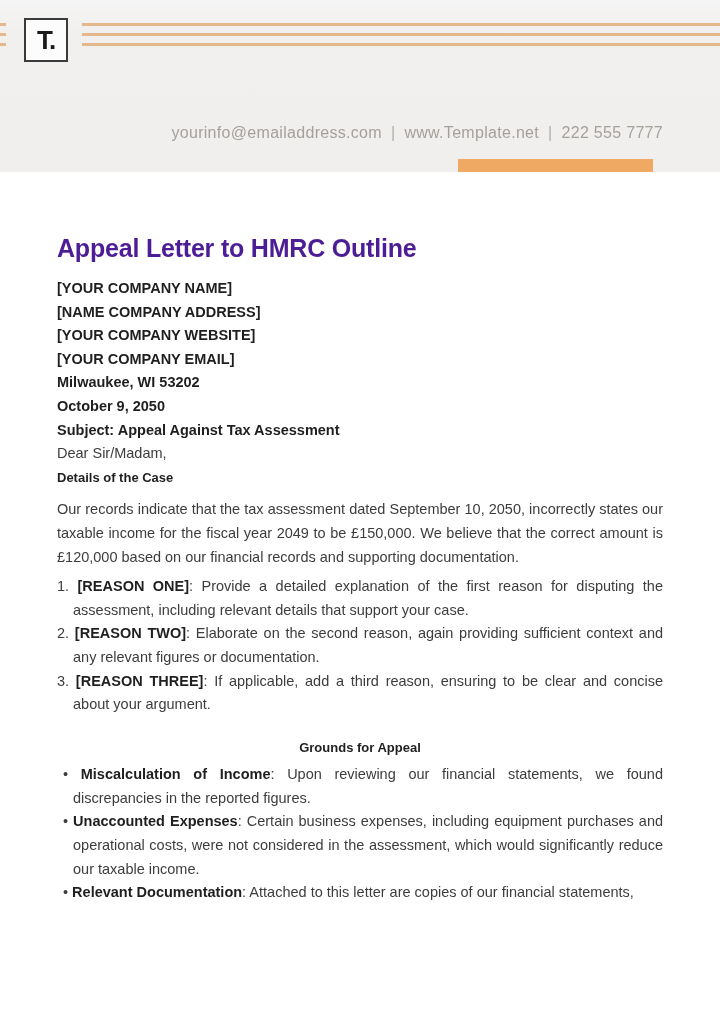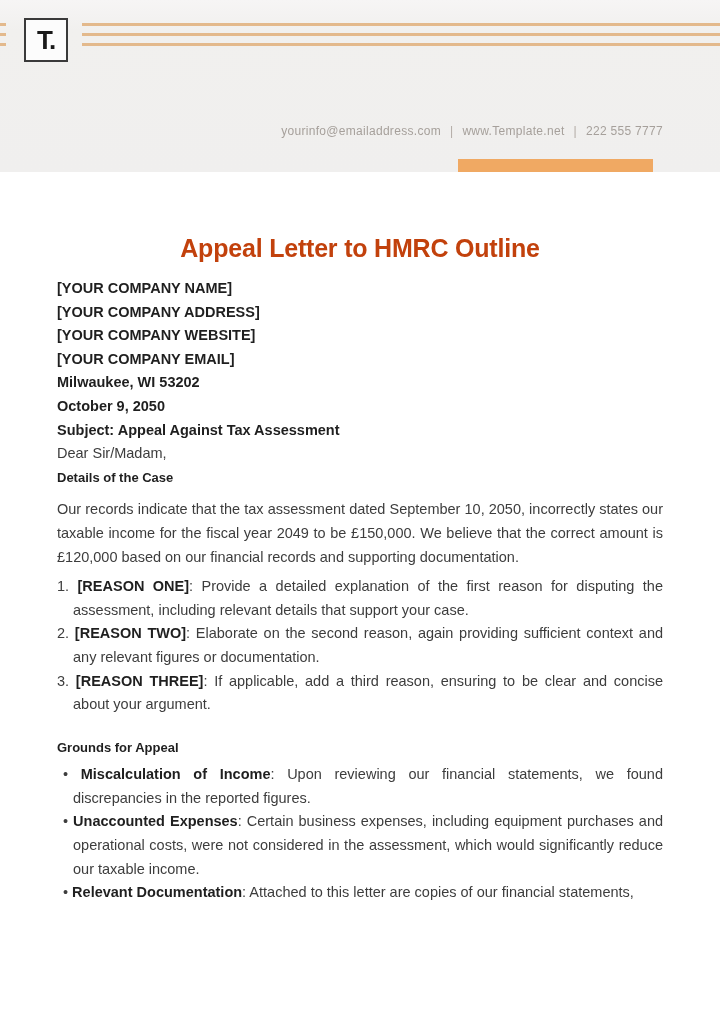--- a/index.html
+++ b/index.html
@@ -46,21 +46,21 @@
     font-weight: 800;
     font-size: 26px;
     letter-spacing: -1px;
     color: #1a1a1a;
   }
 
   .contact-row {
     position: absolute;
     top: 124px;
     right: 57px;
-    font-size: 12px;
+    font-size: 16px;
     letter-spacing: 0.3px;
     color: #a6a09b;
     white-space: nowrap;
   }
   .contact-row .sep { padding: 0 9px; color: #b3aca6; }
 
   .accent-bar {
     position: absolute;
     left: 458px;
     bottom: 0;
@@ -71,40 +71,40 @@
 
   
   .letter-body {
     padding: 0 57px;
     color: #3d3d3d;
     font-size: 14.5px;
     line-height: 23.6px;
   }
   .doc-title {
     margin: 60px 0 13px;
-    text-align: center;
+    text-align: left;
     font-size: 25px;
     line-height: 32px;
     font-weight: 700;
-    color: #c2410c;
+    color: #4c1d95;
     letter-spacing: -0.2px;
   }
   .b, .info-line, .doc-heading { font-weight: 700; color: #1f1f1f; }
   .info-line { }
   .salutation { font-weight: 400; color: #3d3d3d; }
   .para { text-align: justify; }
   .doc-heading { font-size: 13px; }
   .case-para { margin-top: 9px; }
   .reason-list { margin-top: 6px; }
   .reason-item {
     text-align: justify;
     padding-left: 16px;
     text-indent: -16px;
   }
-  .heading-grounds { margin-top: 19px; }
+  .heading-grounds { margin-top: 19px; text-align: center; }
   .grounds-intro { margin-top: 6px; }
   .ground-list { margin-top: 4px; margin-left: 6px; }
   .ground-item {
     text-align: justify;
     padding-left: 10px;
     text-indent: -10px;
   }
   .marker { display: inline; }
 </style>
 </head>
@@ -130,21 +130,21 @@
     </div>
 
     <div class="accent-bar"></div>
   </div>
 
   <div class="letter-body">
 
     <h1 class="doc-title">Appeal Letter to HMRC Outline</h1>
 
     <div class="info-line">[YOUR COMPANY NAME]</div>
-    <div class="info-line">[YOUR COMPANY ADDRESS]</div>
+    <div class="info-line">[NAME COMPANY ADDRESS]</div>
     <div class="info-line">[YOUR COMPANY WEBSITE]</div>
     <div class="info-line">[YOUR COMPANY EMAIL]</div>
 
     <div class="info-line">Milwaukee, WI 53202</div>
 
     <div class="info-line">October 9, 2050</div>
     <div class="info-line">Subject: Appeal Against Tax Assessment</div>
 
     <div class="salutation">Dear Sir/Madam,</div>
 

